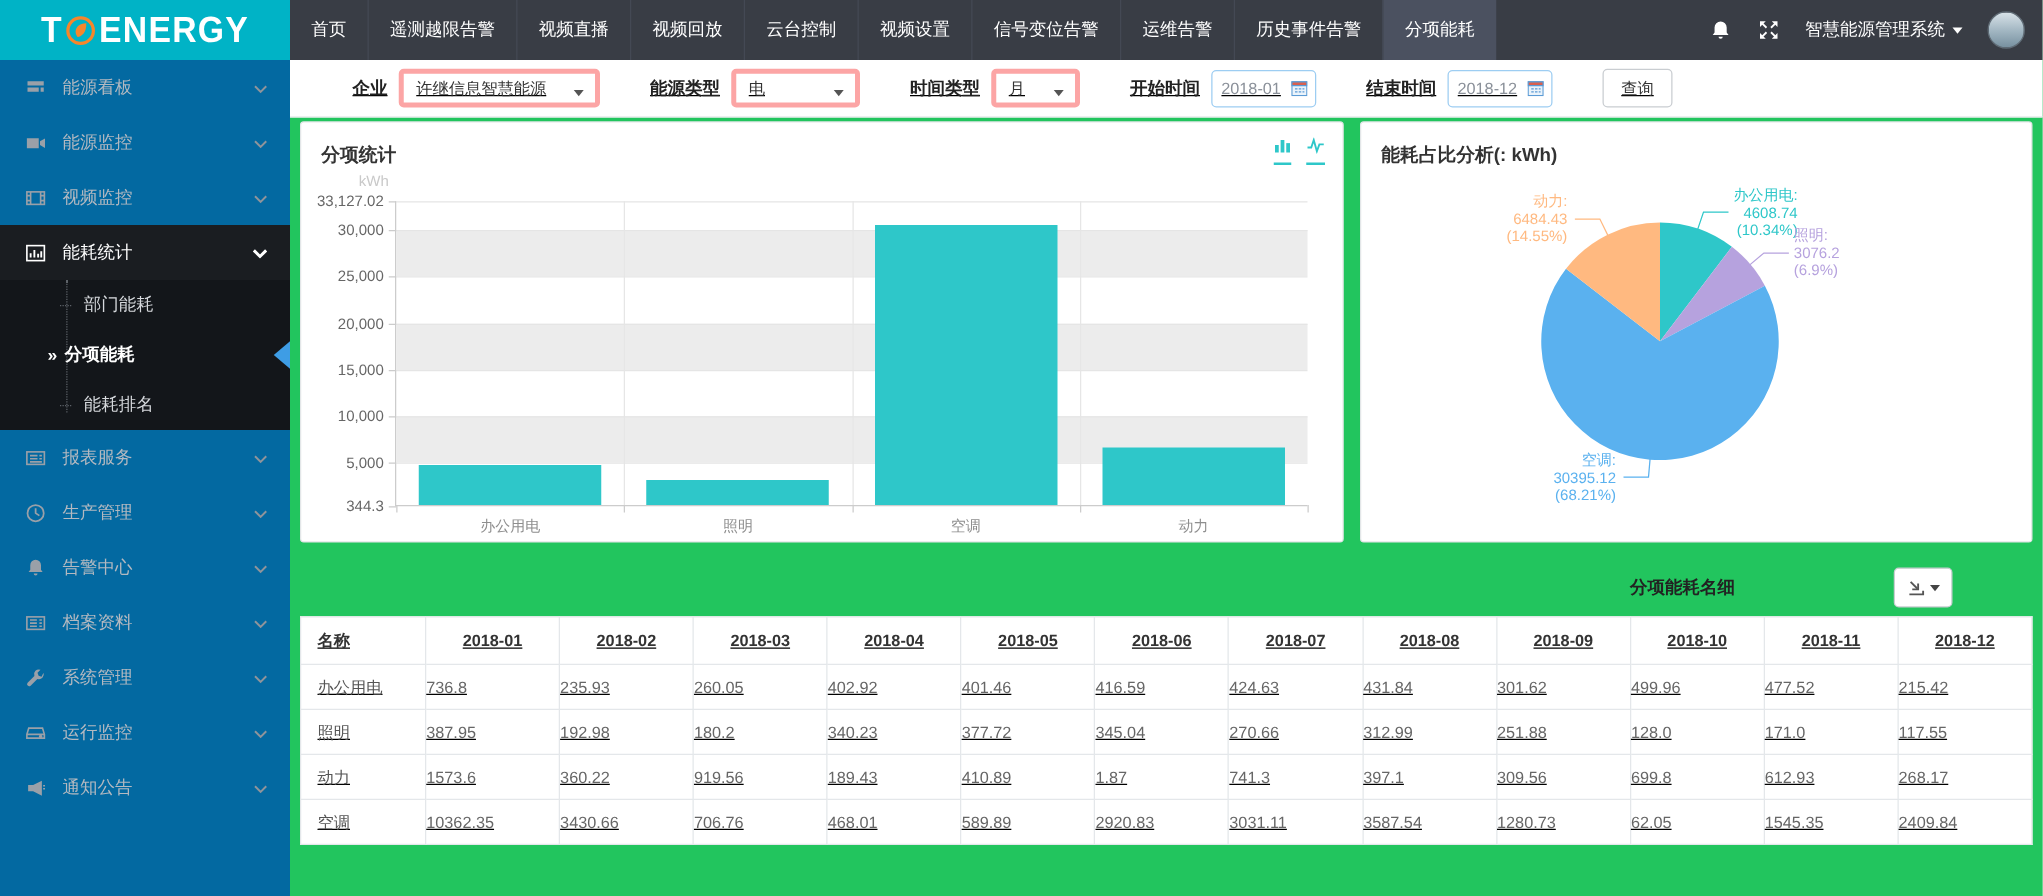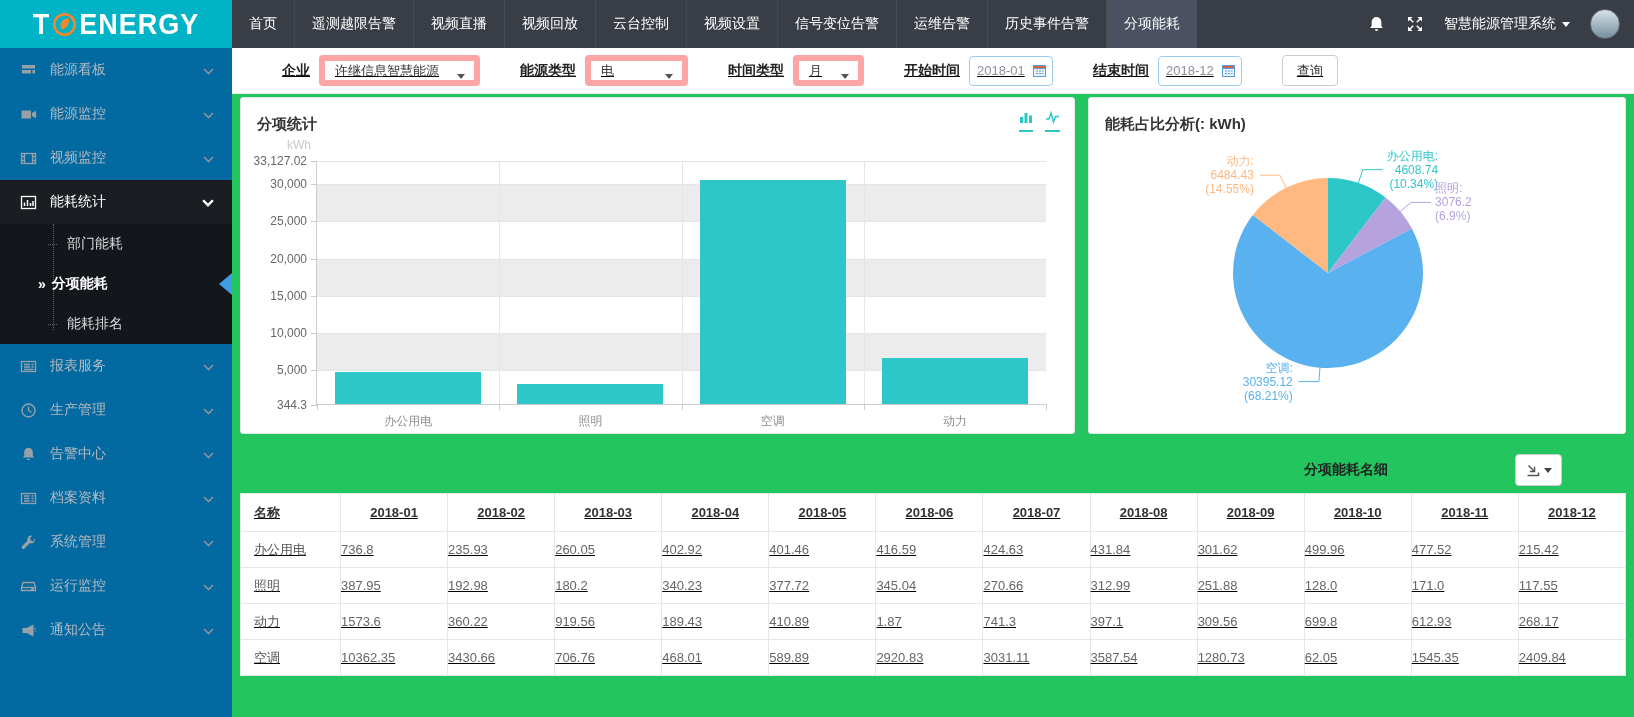--- a/index.html
+++ b/index.html
@@ -37,21 +37,21 @@
   .sub-item.active { color:#fff; font-weight:bold; }
   .sub-item.active .sub-arrows { color:#fff; margin-left:-10px; margin-right:6px; font-weight:bold; }
   .sub-item.active::after { content:''; position:absolute; right:0; top:50%; transform:translateY(-50%);
     border:11px solid transparent; border-right:13px solid #3e9de5; border-left:none; }
 
   
   .main { position:absolute; top:48px; left:232px; width:1402px; height:687px; background:#22c55e;text-decoration:underline; }
 
   .filterbar { height:46px; background:#fff; border-bottom:1px solid #e7eaec; display:flex; align-items:center; padding-left:50px; }
   .flabel { font-weight:bold; font-size:14px; color:#222; margin-right:9px; white-space:nowrap; }
-  .fsel { height:31px; border:6px solid #fca5a5; border-radius:4px; background:#fff; display:flex; align-items:center;
+  .fsel { height:31px; border:4px solid #fca5a5; border-radius:4px; background:#fff; display:flex; align-items:center;
     padding:0 24px 0 10px; font-size:13px; color:#333; position:relative; cursor:pointer; margin-right:40px; }
   .fsel::after { content:''; position:absolute; right:9px; top:13px; border:4px solid transparent; border-top:5px solid #555; }
   .fdate { height:30px; width:84px; border:1px solid #9dcdf2; border-radius:4px; background:#fff;
     display:flex; align-items:center; padding:0 5px 0 7px; margin-right:40px; gap:4px; }
   .fdate input { border:none; outline:none; width:52px; font-size:13px; color:#8a9099; font-family:inherit; }
   .btn-query { height:31px; padding:0 14px; border:1px solid #c9cdd1; border-radius:4px; background:#fff;
     font-size:13px; color:#333; cursor:pointer; font-family:inherit; }
 
   .charts { display:flex; gap:13px; margin:3px 8px 0 8px; }
   .card { background:#fff; border:1px solid #e3e6e8; border-radius:3px; position:relative; height:337px; }

